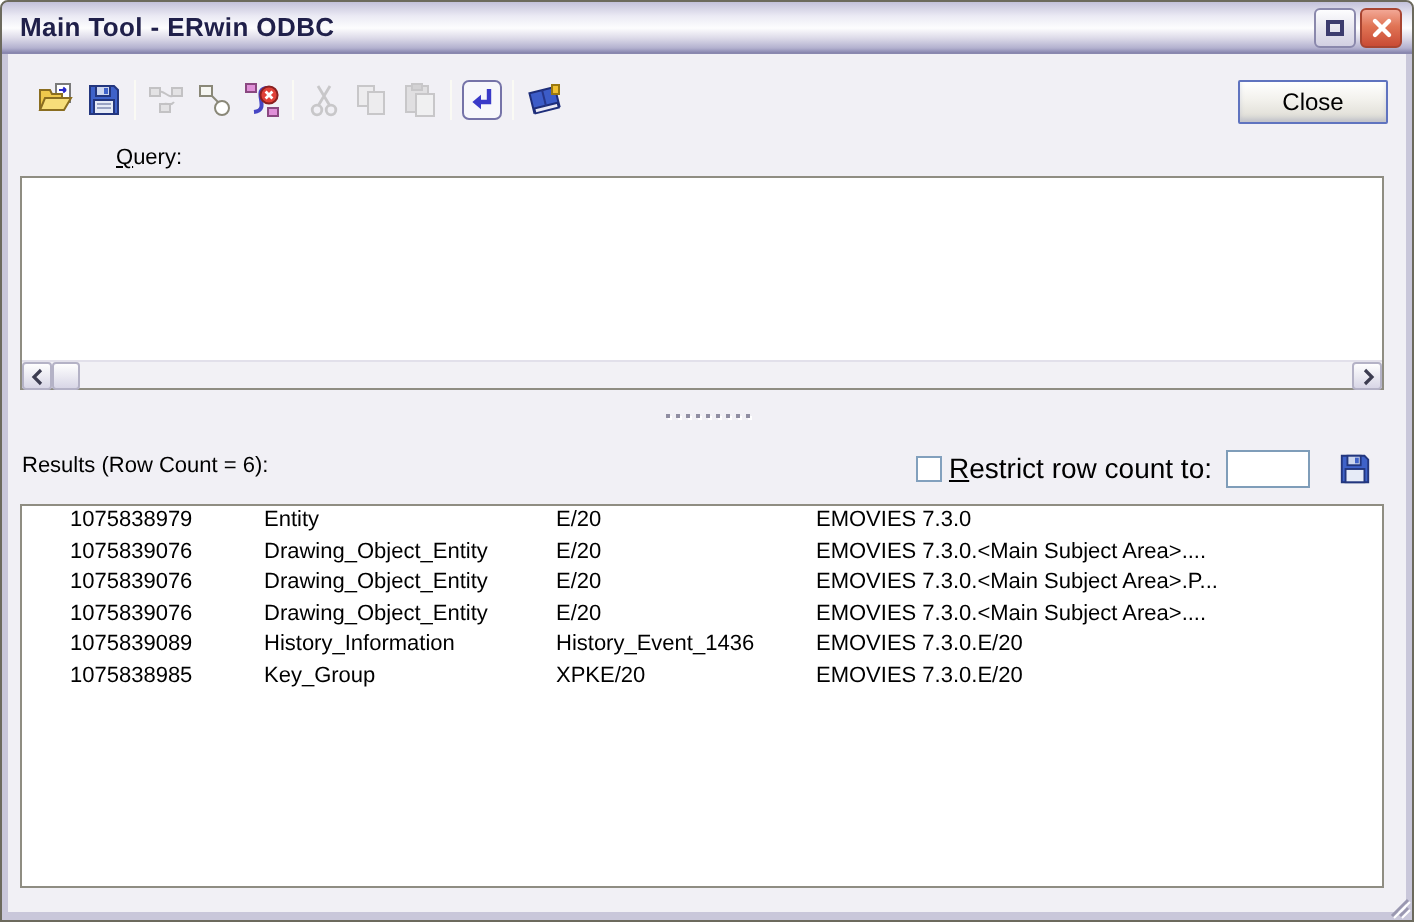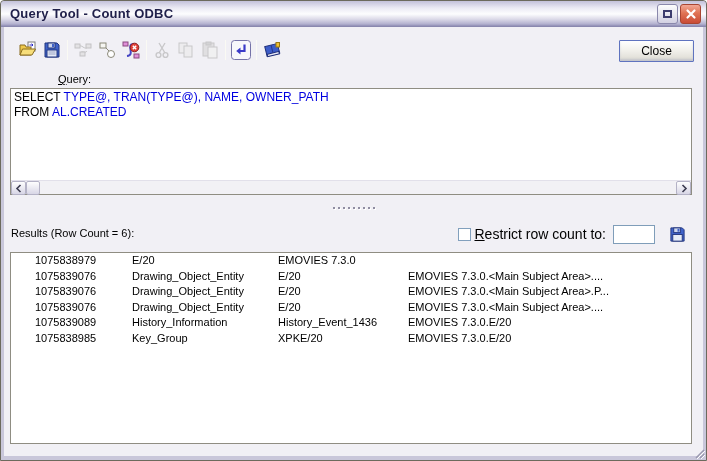--- a/index.html
+++ b/index.html
@@ -81,21 +81,21 @@
   .tcell:first-child{padding-left:24px;}
   
   .resize-grip{position:absolute;right:0;bottom:0;width:14px;height:14px;}
 </style>
 </head>
 <body>
 
 <div class="window">
 
   <div class="titlebar">
-    <span class="title-text">Query Tool - Count ODBC</span>
+    <span class="title-text">Main Tool - ERwin ODBC</span>
     <span class="tb-btn btn-max">
         <span class="sq"></span>
       </span>
     <span class="tb-btn btn-close">
       <svg width="12" height="12" viewBox="0 0 12 12">
         <path d="M2.5 2.5 L9.5 9.5 M9.5 2.5 L2.5 9.5" stroke="#ffffff" stroke-width="2.2" stroke-linecap="round"></path>
       </svg>
     </span>
   </div>
 
@@ -198,21 +198,20 @@
           <rect x="13" y="1.5" width="3.5" height="4.5" fill="#f0c030" stroke="#9a7810"></rect>
         </svg>
       </span>
     </div>
 
     <div class="close-btn">Close</div>
 
     <span class="query-label mnemonic">Query:</span>
 
     <div class="query-box">
-      <div class="query-content"><div class="qline"><span class="kw">SELECT </span><span class="ident">TYPE@, TRAN(TYPE@), NAME, OWNER_PATH</span></div><div class="qline"><span class="kw">FROM </span><span class="ident">AL.CREATED</span></div></div>
       <div class="hscroll">
         <span class="sb-btn">
           <svg width="8" height="9" viewBox="0 0 8 9">
             <path d="M5.5 1 L2 4.5 L5.5 8" stroke="#3c3c50" stroke-width="1.6" fill="none"></path>
           </svg>
         </span>
         <span class="sb-thumb"></span>
         <span class="sb-track"></span>
         <span class="sb-btn">
           <svg width="8" height="9" viewBox="0 0 8 9">
@@ -246,20 +245,21 @@
         <rect x="5" y="2" width="7" height="5" fill="#cdd6ee" stroke="#23367e"></rect>
         <rect x="9" y="3" width="2" height="3" fill="#3f62c9"></rect>
         <rect x="4" y="9" width="10" height="7" fill="#e6ebf7" stroke="#23367e"></rect>
       </svg>
     </div>
 
     <div class="results-list">
       <div class="results-body">
           <div class="trow">
             <div class="tcell">1075838979</div>
+            <div class="tcell">Entity</div>
             <div class="tcell">E/20</div>
             <div class="tcell">EMOVIES 7.3.0</div>
             <div class="tcell"></div>
           </div>
           <div class="trow">
             <div class="tcell">1075839076</div>
             <div class="tcell">Drawing_Object_Entity</div>
             <div class="tcell">E/20</div>
             <div class="tcell">EMOVIES 7.3.0.&lt;Main Subject Area&gt;....</div>
             <div class="tcell"></div>

